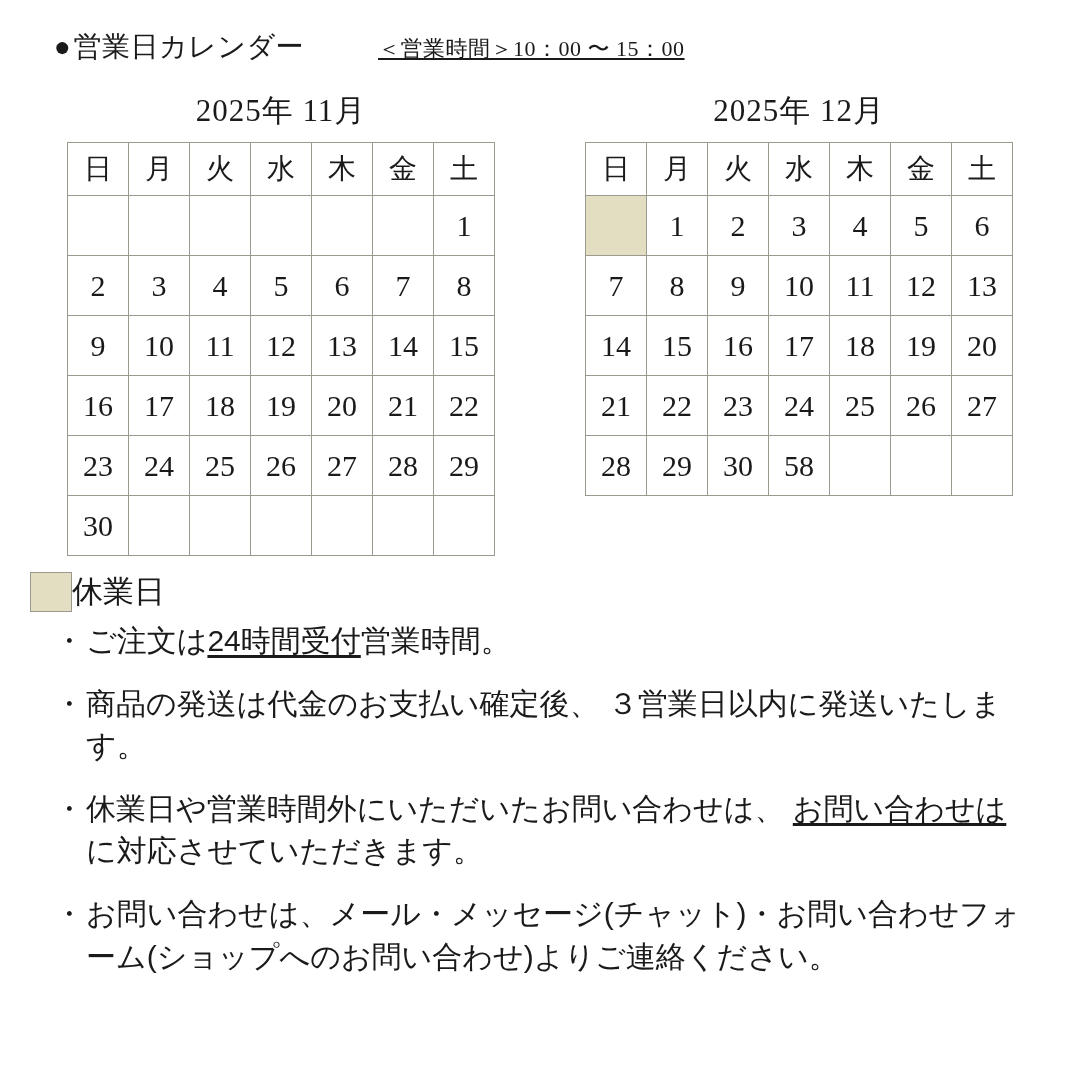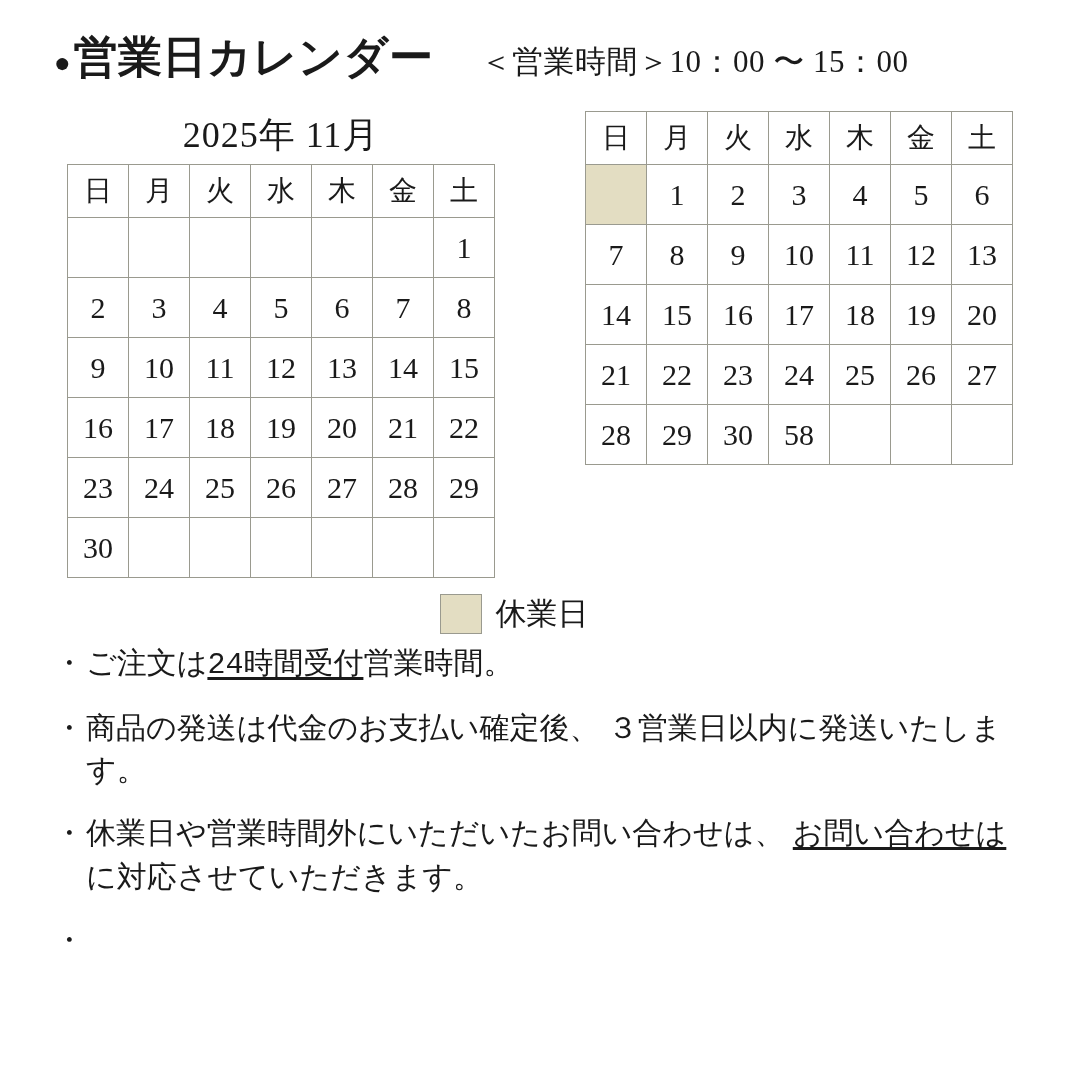--- a/index.html
+++ b/index.html
@@ -30,45 +30,45 @@
     letter-spacing: 0.5px;
     padding-left: 24px;
     margin-bottom: 24px;
   }
   .header .bullet {
     font-size: 28px;
     margin-right: 2px;
     line-height: 1;
   }
   .header .title {
-    font-size: 44px;
-    font-weight: bold;
+    font-size: 28px;
   }
   .header .hours-wrap {
-    margin-left: 47px;
+    margin-left: 74px;
     font-family: "Liberation Serif", "DejaVu Serif", serif;
-    font-size: 31px;
+    font-size: 22px;
     white-space: nowrap;
+    text-decoration: underline;
   }
 
   
   .calendars {
     display: flex;
     justify-content: flex-start;
     gap: 88px;
     padding-left: 36px;
   }
   .calendar {
     width: 430px;
   }
   .cal-title {
     text-align: center;
     font-family: "Liberation Serif", "DejaVu Serif", serif;
-    font-size: 36px;
-    margin-bottom: 4px;
+    font-size: 31px;
+    margin-bottom: 10px;
     letter-spacing: 1px;
   }
   table.cal {
     border-collapse: collapse;
     table-layout: fixed;
     width: 426px;
     margin: 0 auto;
   }
   table.cal th, table.cal td {
     border: 1px solid #9a9a8f;
@@ -98,22 +98,22 @@
   }
   td.empty-noborder {
     border: none;
     background: transparent;
   }
 
   
   .legend {
     display: flex;
     align-items: center;
-    justify-content: center;
-    gap: 14px;
+    justify-content: flex-start;
+    gap: 0;
     padding-right: 52px;
     margin-top: 14px;
     height: 44px;
   }
   .legend .swatch {
     width: 40px;
     height: 38px;
     background: #e3ddc2;
     border: 1px solid #9a9a8f;
     display: inline-block;
@@ -138,21 +138,20 @@
   .note .dot {
     flex: 0 0 auto;
     margin-right: 2px;
   }
   .note .body {
     flex: 1 1 auto;
   }
   .u {
     text-decoration: underline;
     text-underline-offset: 4px;
-    font-family: Liberation Mono, monospace;
   }
 </style>
 </head>
 <body>
 
 <div class="page">
 
   <div class="header">
     <span class="bullet">●</span>
     <span class="title">営業日カレンダー</span>
@@ -226,20 +225,21 @@
               <td class="empty-noborder"></td>
               <td class="empty-noborder"></td>
               <td class="empty-noborder"></td>
               <td class="empty-noborder"></td>
               <td class="empty-noborder"></td>
             </tr>
           </tbody>
       </table>
     </div>
     <div class="calendar">
+      <div class="cal-title">2025年 12月</div>
       <table class="cal">
         <thead>
             <tr id="hdr-1">
               <th class="off">日</th>
               <th>月</th>
               <th>火</th>
               <th>水</th>
               <th>木</th>
               <th>金</th>
               <th class="off">土</th>
@@ -309,17 +309,17 @@
       <div class="note">
         <span class="dot">・</span>
         <span class="body"><span>商品の発送は代金のお支払い確定後、 ３営業日以内に発送いたします。</span></span>
       </div>
       <div class="note">
         <span class="dot">・</span>
         <span class="body"><span>休業日や営業時間外にいただいたお問い合わせは、 </span><span class="u">お問い合わせは</span><span>に対応させていただきます。</span></span>
       </div>
       <div class="note">
         <span class="dot">・</span>
-        <span class="body"><br></span>
+        <span class="body"><span>お問い合わせは、メール・メッセージ(チャット)・お問い合わせフォーム(ショップへのお問い合わせ)よりご連絡ください。</span><br></span>
       </div>
     </div>
 
 </div>
 
 </body></html>

